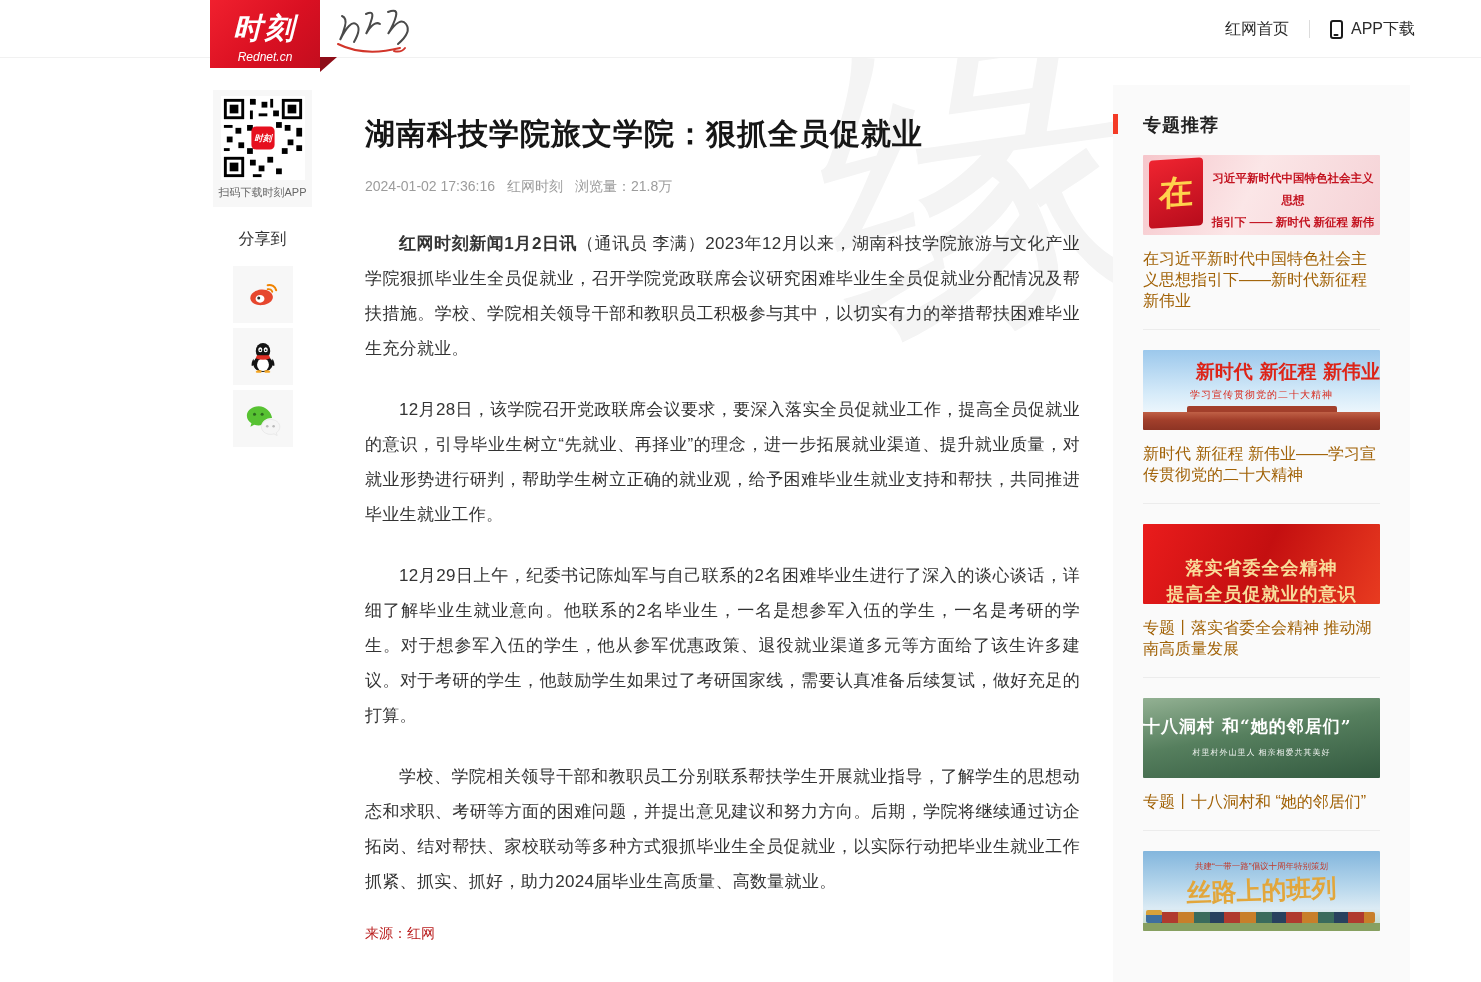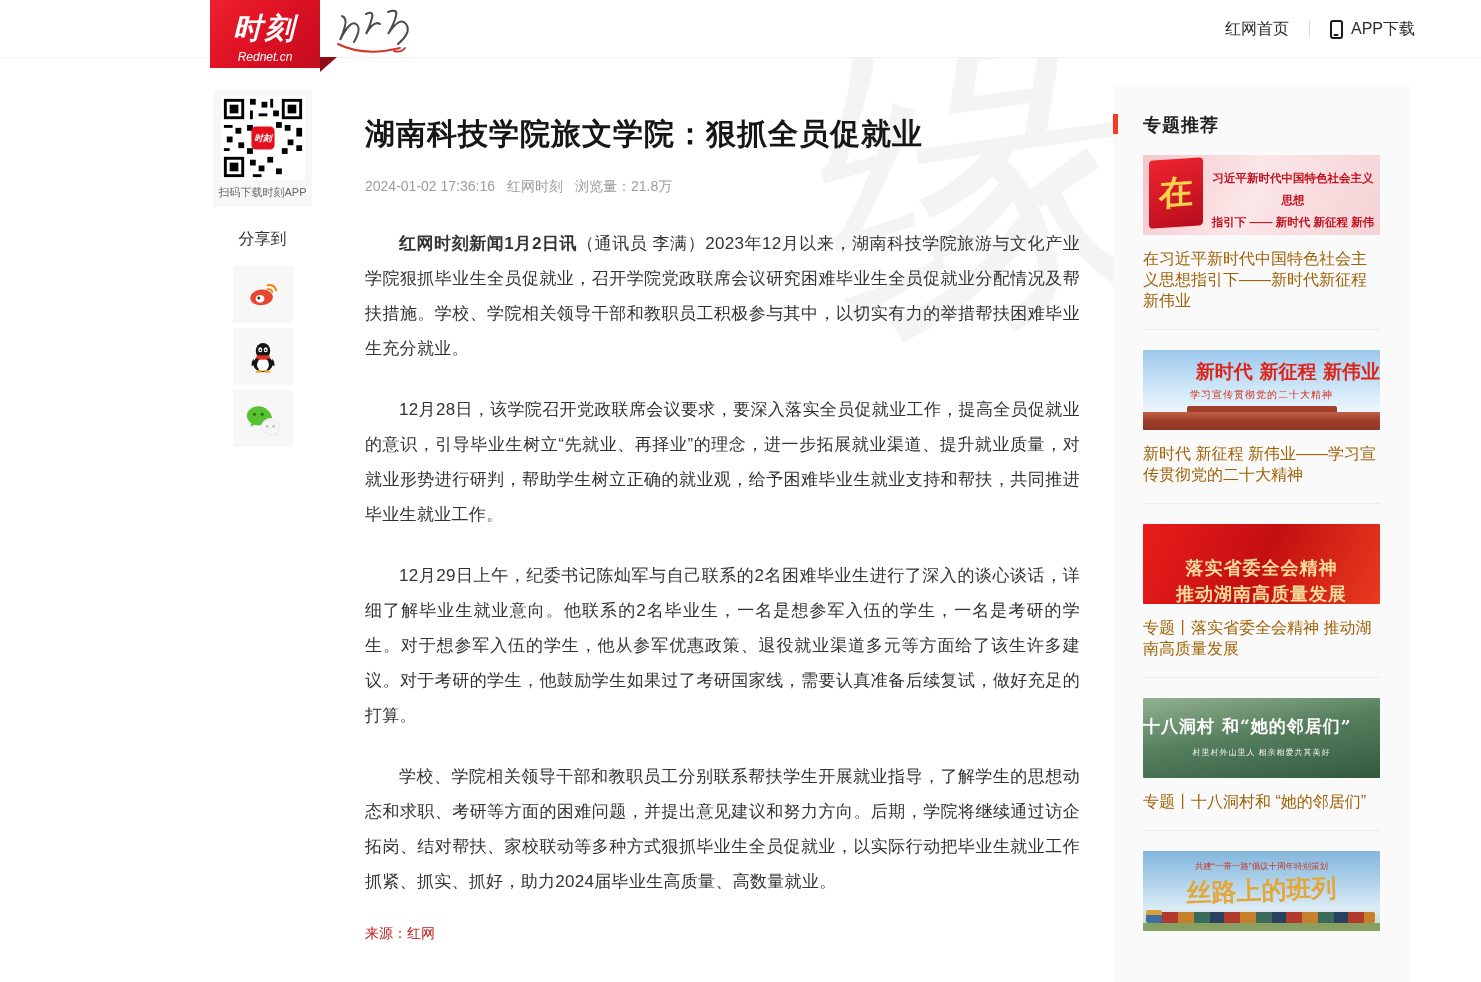--- a/index.html
+++ b/index.html
@@ -255,21 +255,21 @@
       <div class="b2-line2">学习宣传贯彻党的二十大精神</div>
       <div class="b2-building"></div>
     </div>
     <div class="topic-caption">新时代 新征程 新伟业——学习宣传贯彻党的二十大精神</div>
   </div>
 
   <div class="topic-item">
     <div class="banner banner-3">
       <div class="b3-text">
         <div>落实省委全会精神</div>
-        <div>推动湖南高质量发展</div>
+        <div>提高全员促就业的意识</div>
       </div>
     </div>
     <div class="topic-caption">专题丨落实省委全会精神 推动湖南高质量发展</div>
   </div>
 
   <div class="topic-item">
     <div class="banner banner-4">
       <div class="b4-line1">十八洞村 和“她的邻居们”</div>
       <div class="b4-line2">村里村外山里人 相亲相爱共其美好</div>
     </div>

